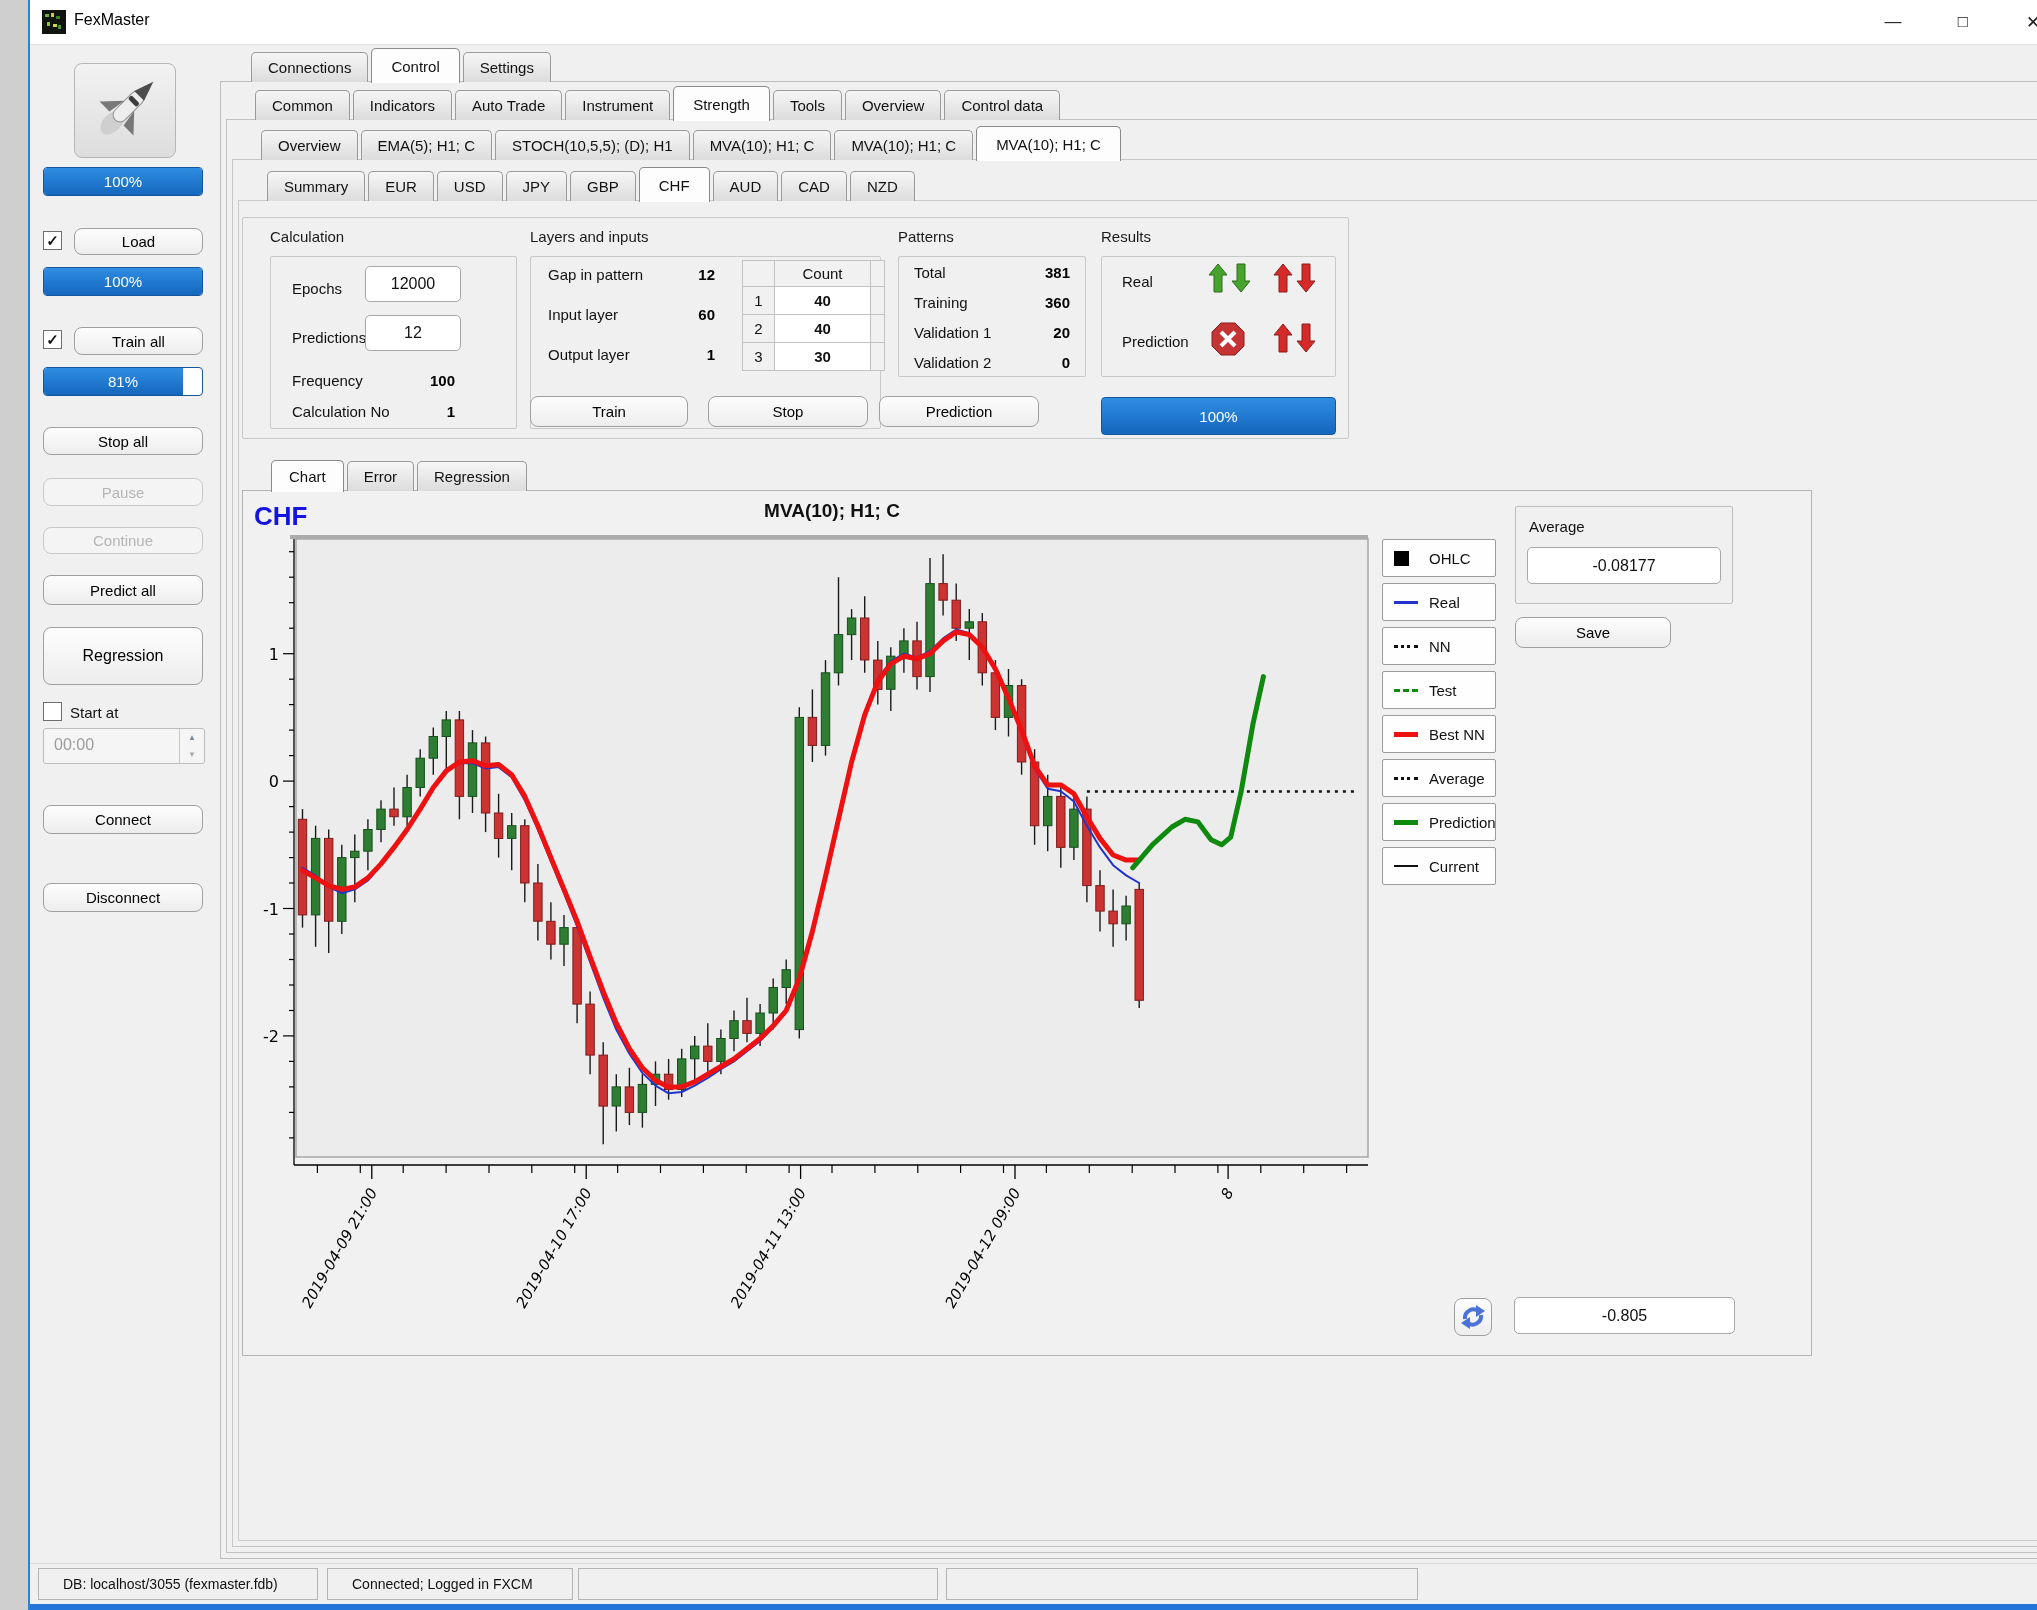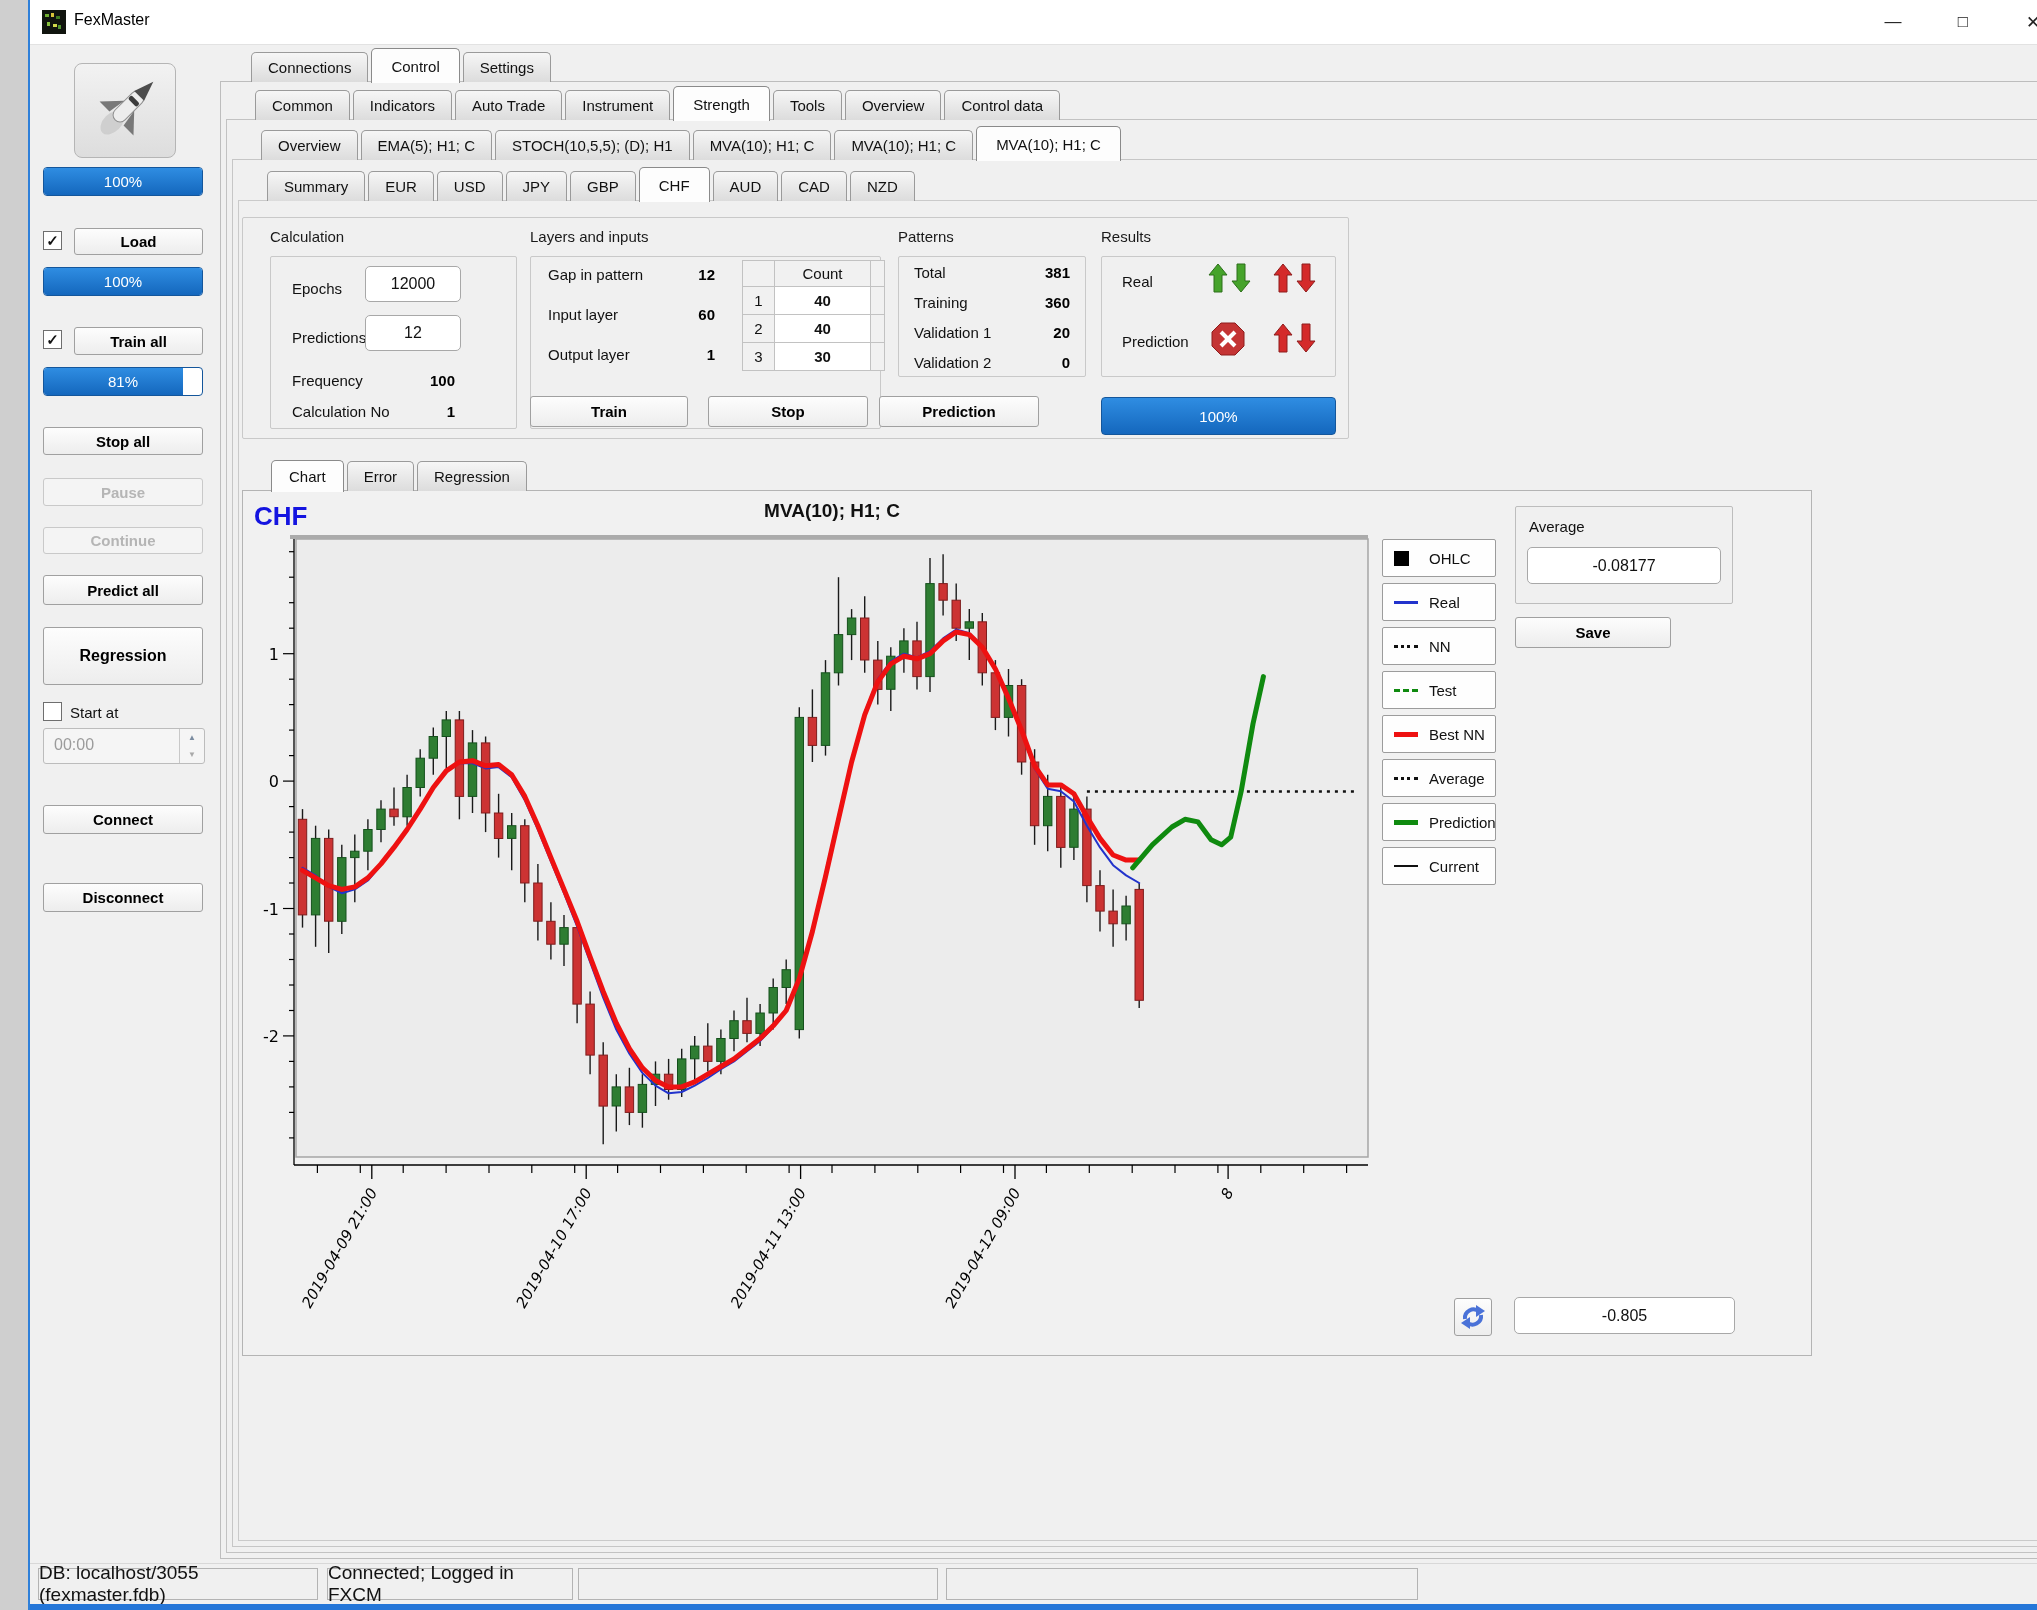--- a/index.html
+++ b/index.html
@@ -8,22 +8,22 @@
           border-left:2px solid #2f80d9;border-right:2px solid #2f80d9;box-sizing:border-box;margin-left:28px;}
   .abs{position:absolute;}
   .titlebar{position:absolute;left:0;top:0;width:100%;height:44px;background:#ffffff;border-bottom:1px solid #e2e2e2;}
   .title-text{position:absolute;left:44px;top:11px;font-size:16px;color:#000;}
   .win-btn{position:absolute;top:0;width:60px;height:44px;display:flex;align-items:center;justify-content:center;font-size:17px;color:#222;}
   .pane{position:absolute;background:#f0f0f0;border:1px solid #bdbdbd;}
   .tabrow{position:absolute;display:flex;align-items:flex-end;height:38px;padding-left:29px;}
   .tab{background:linear-gradient(#f6f6f6,#dcdcdc);border:1px solid #9a9a9a;border-bottom:none;
        border-radius:5px 5px 0 0;padding:6px 16px 6px 16px;font-size:15px;margin-right:3px;white-space:nowrap;position:relative;z-index:1;}
   .tab.sel{background:#fdfdfd;padding:9px 19px 8px 19px;z-index:6;margin-bottom:-1px;border-color:#8a8a8a;}
-  .btn{background:linear-gradient(#fdfdfd,#ededed);border:1px solid #a0a0a0;border-radius:3px;
-       display:flex;align-items:center;justify-content:center;font-size:15px;color:#000;box-sizing:border-box;font-weight:bold;}
+  .btn{background:linear-gradient(#fdfdfd,#ededed);border:1px solid #a0a0a0;border-radius:8px;
+       display:flex;align-items:center;justify-content:center;font-size:15px;color:#000;box-sizing:border-box;}
   .btn.disabled{color:#b5b5b5;border-color:#c9c9c9;background:#f4f4f4;}
   .blue-bar{background:linear-gradient(#2f8de2,#1467bd);border:1px solid #14569b;border-radius:4px;color:#fff;
        display:flex;align-items:center;justify-content:center;font-size:15px;box-sizing:border-box;position:absolute;}
   .pbar{position:absolute;background:#fff;border:1px solid #14569b;border-radius:4px;box-sizing:border-box;overflow:hidden;}
   .pbar .fill{position:absolute;left:0;top:0;bottom:0;background:linear-gradient(#2f8de2,#1467bd);}
   .pbar .ptext{position:absolute;left:0;right:0;top:0;bottom:0;display:flex;align-items:center;justify-content:center;color:#fff;font-size:15px;}
   .chk{position:absolute;width:19px;height:19px;background:#fff;border:1px solid #6e6e6e;display:flex;
        align-items:center;justify-content:center;font-size:15px;font-weight:bold;color:#111;box-sizing:border-box;}
   .gbox{position:absolute;border:1px solid #c9c9c9;border-radius:2px;background:#f0f0f0;box-sizing:border-box;}
   .gtitle{position:absolute;font-size:15px;color:#1a1a1a;}
@@ -41,21 +41,21 @@
   .sw-ohlc{width:15px;height:15px;background:#000;}
   .sw-real{height:0;border-top:3px solid #2233cc;}
   .sw-nn{height:0;border-top:3px dotted #111;}
   .sw-test{height:0;border-top:3px dashed #0f8a0f;}
   .sw-bestnn{height:5px;background:#ee1111;}
   .sw-avg{height:0;border-top:3px dotted #111;}
   .sw-pred{height:5px;background:#0f8a0f;}
   .sw-cur{height:2px;background:#111;}
   .statusbar{position:absolute;left:0;top:1563px;width:2037px;height:41px;background:#f0f0f0;border-top:1px solid #d8d8d8;}
   .scell{position:absolute;top:4px;height:32px;background:#f0f0f0;border:1px solid #b3b3b3;box-sizing:border-box;
-         display:flex;align-items:center;padding-left:0;font-size:19px;color:#111;}
+         display:flex;align-items:center;padding-left:24px;font-size:14px;color:#111;}
   .bottom-edge{position:absolute;left:0;top:1604px;width:2037px;height:6px;background:#2476d8;}
   .grip{position:absolute;right:6px;top:10px;width:22px;height:22px;}
   .grip i{position:absolute;width:3px;height:3px;background:#9a9a9a;}
   .spin{position:absolute;background:#f5f5f5;border:1px solid #bcbcbc;border-radius:3px;box-sizing:border-box;}
   .spin .tval{position:absolute;left:10px;top:7px;font-size:16px;color:#9b9b9b;}
   .spin .arr{position:absolute;right:0;width:24px;height:50%;border-left:1px solid #c8c8c8;display:flex;
         align-items:center;justify-content:center;font-size:8px;color:#7b8ca0;}
   .chart-title{position:absolute;font-size:19px;font-weight:bold;color:#111;text-align:center;}
   .chf-label{position:absolute;font-size:26px;font-weight:bold;color:#1414e0;}
 </style>

